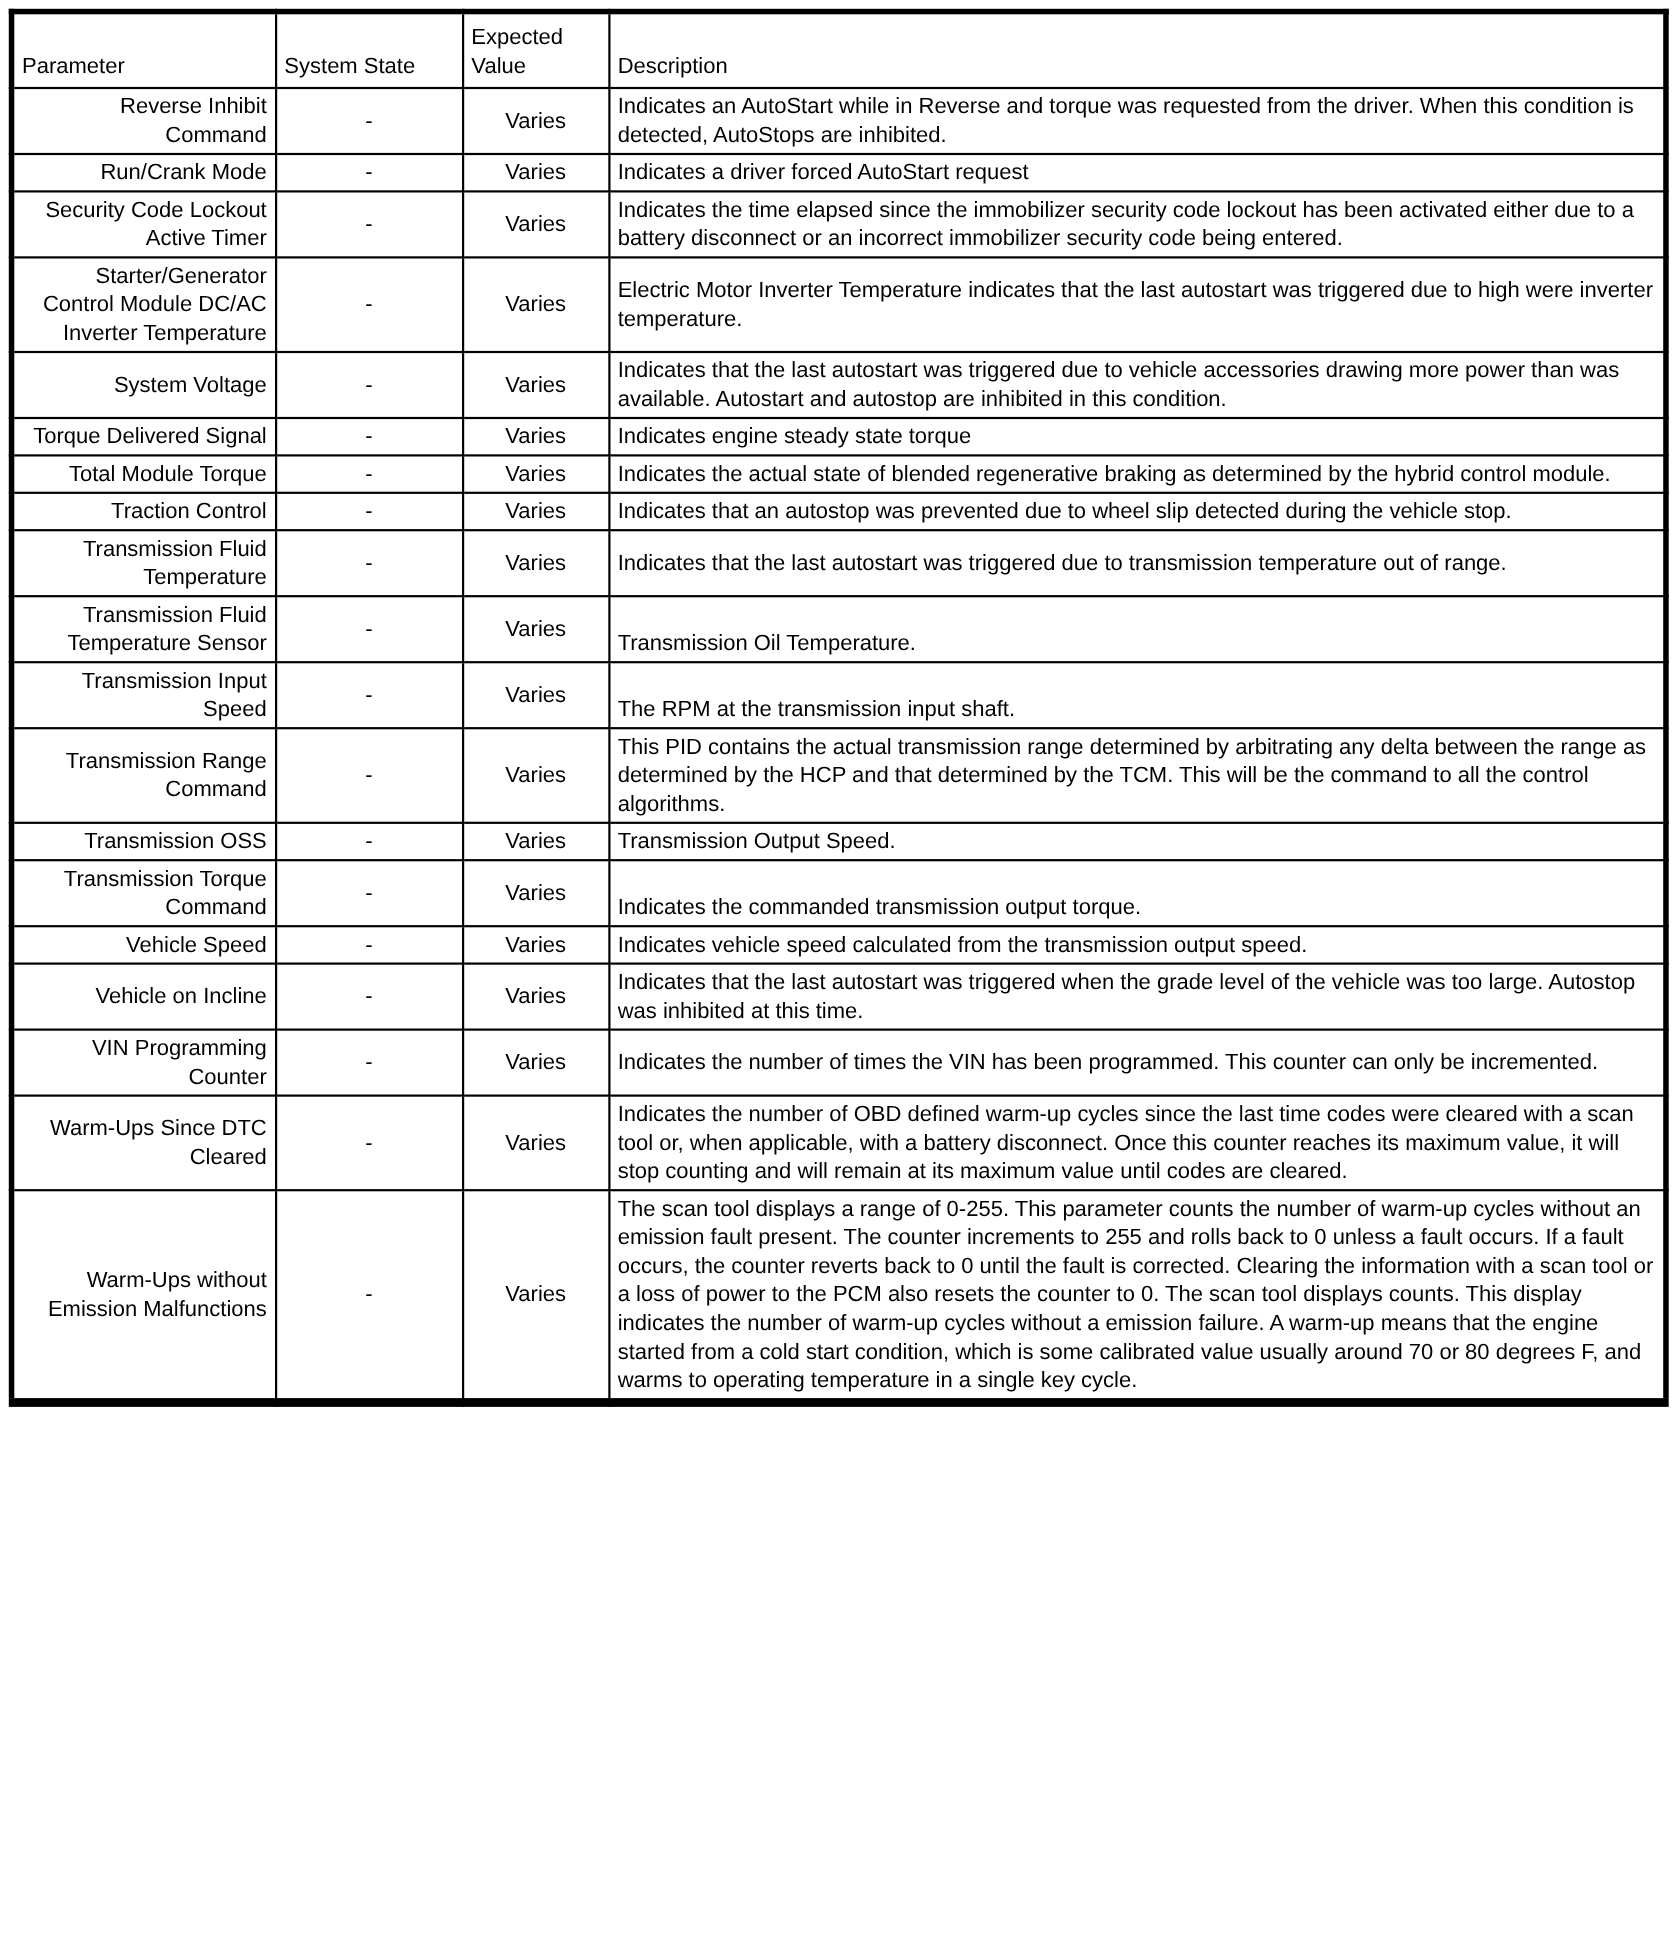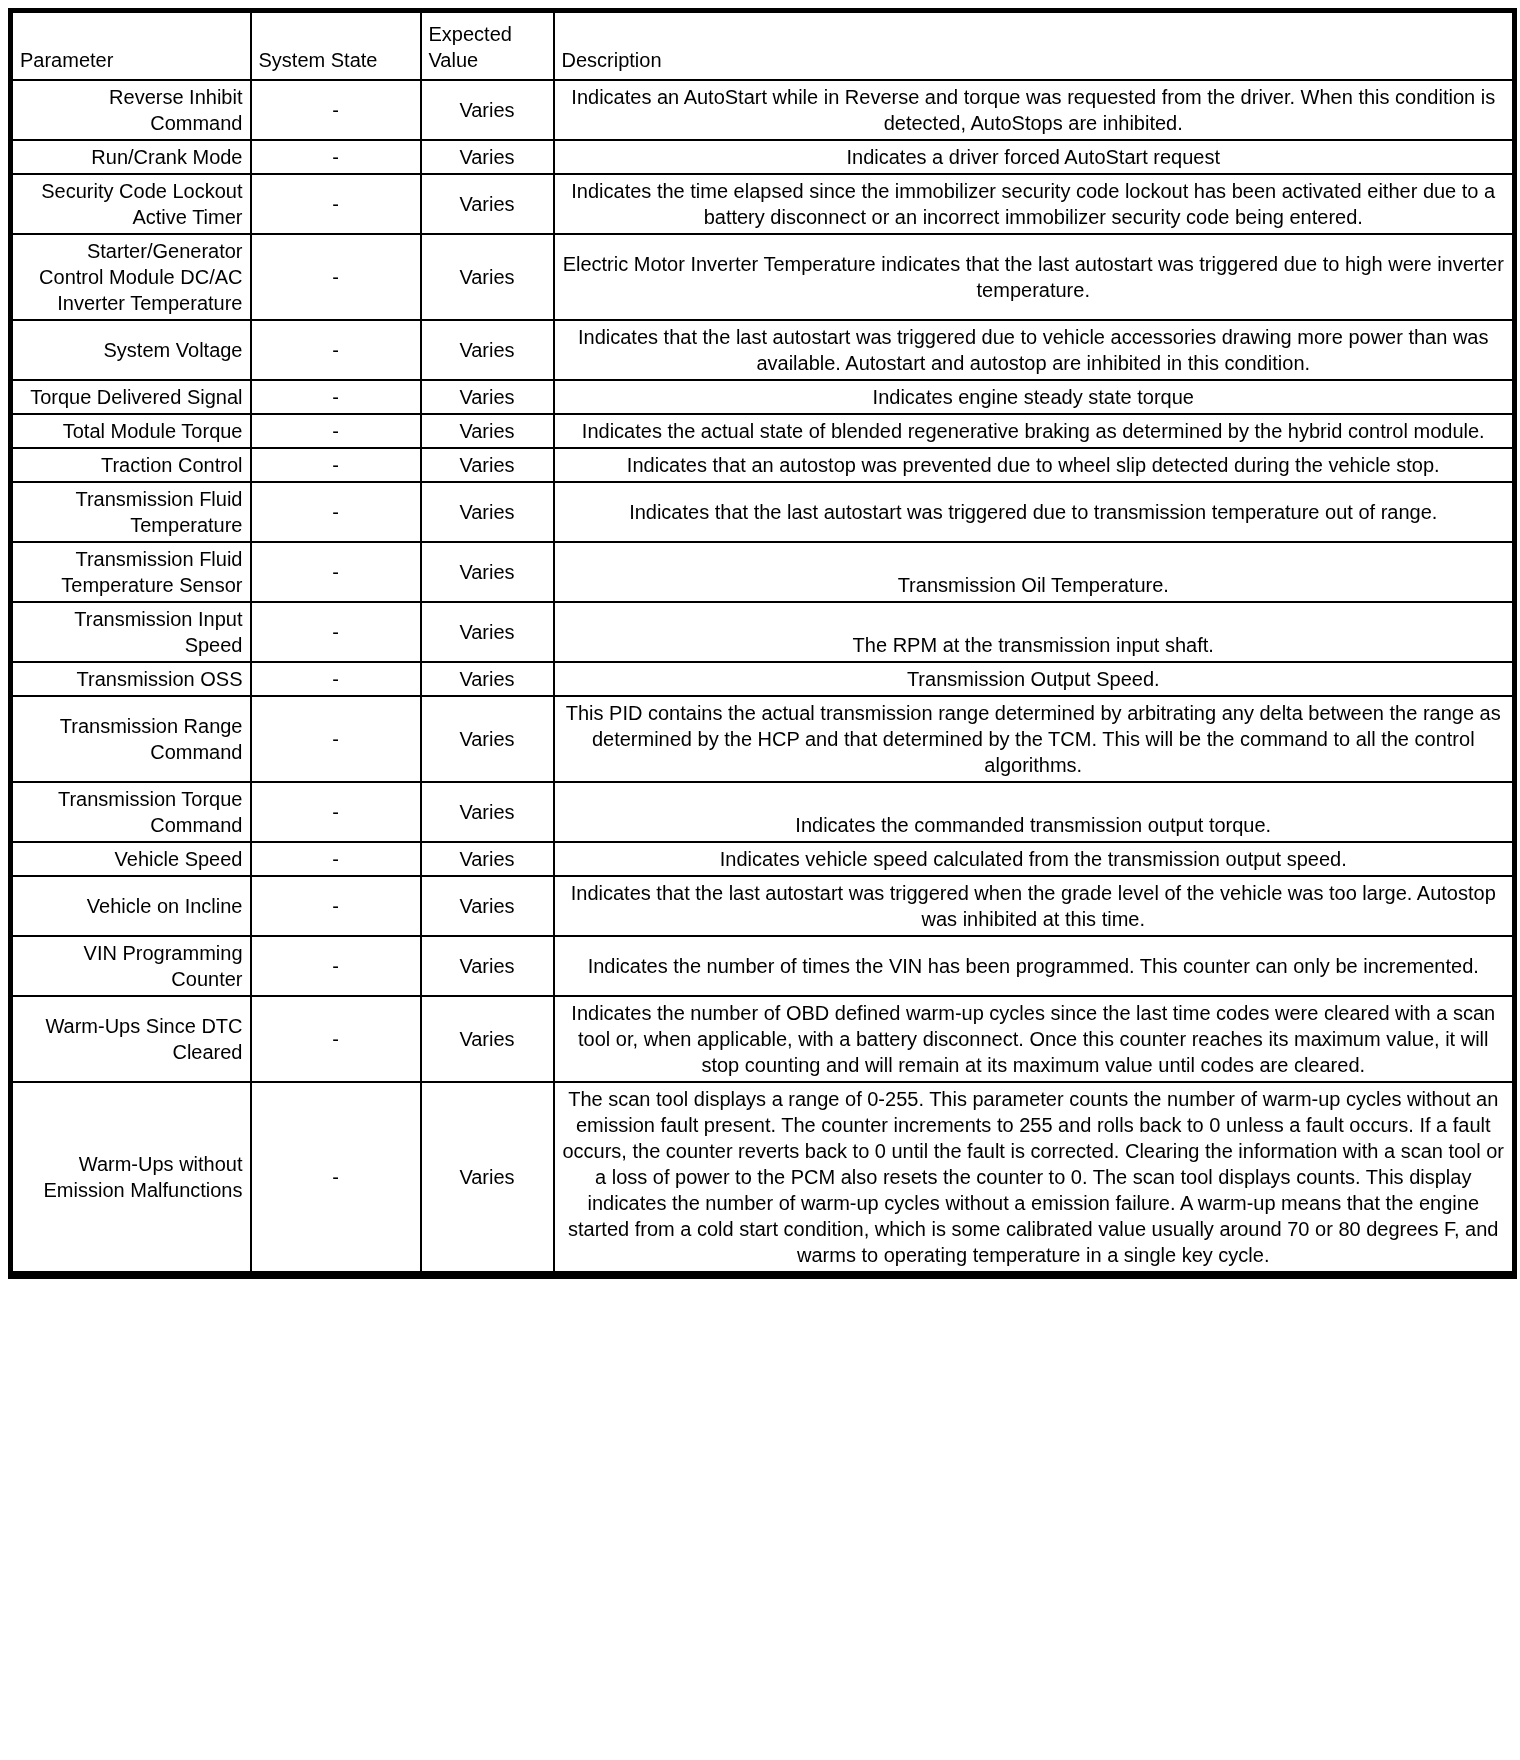--- a/index.html
+++ b/index.html
@@ -47,21 +47,21 @@
   }
   td.col-system_state {
     text-align: center;
     vertical-align: middle;
   }
   td.col-expected_value {
     text-align: center;
     vertical-align: middle;
   }
   td.col-description {
-    text-align: center;
+    text-align: left;
     vertical-align: middle;
     padding-left: 9px;
     margin-left: 11px;
   }
   td.valign-bottom {
     vertical-align: bottom;
   }
 </style>
 </head>
 <body>
@@ -144,30 +144,30 @@
           <td class="col-expected_value">Varies</td>
           <td class="col-description valign-bottom">Transmission Oil Temperature.</td>
         </tr>
         <tr>
           <td class="col-parameter">Transmission Input Speed</td>
           <td class="col-system_state">-</td>
           <td class="col-expected_value">Varies</td>
           <td class="col-description valign-bottom">The RPM at the transmission input shaft.</td>
         </tr>
         <tr>
+          <td class="col-parameter">Transmission Range Command</td>
+          <td class="col-system_state">-</td>
+          <td class="col-expected_value">Varies</td>
+          <td class="col-description">This PID contains the actual transmission range determined by arbitrating any delta between the range as determined by the HCP and that determined by the TCM. This will be the command to all the control algorithms.</td>
+        </tr>
+        <tr>
           <td class="col-parameter">Transmission OSS</td>
           <td class="col-system_state">-</td>
           <td class="col-expected_value">Varies</td>
           <td class="col-description">Transmission Output Speed.</td>
-        </tr>
-        <tr>
-          <td class="col-parameter">Transmission Range Command</td>
-          <td class="col-system_state">-</td>
-          <td class="col-expected_value">Varies</td>
-          <td class="col-description">This PID contains the actual transmission range determined by arbitrating any delta between the range as determined by the HCP and that determined by the TCM. This will be the command to all the control algorithms.</td>
         </tr>
         <tr>
           <td class="col-parameter">Transmission Torque Command</td>
           <td class="col-system_state">-</td>
           <td class="col-expected_value">Varies</td>
           <td class="col-description valign-bottom">Indicates the commanded transmission output torque.</td>
         </tr>
         <tr>
           <td class="col-parameter">Vehicle Speed</td>
           <td class="col-system_state">-</td>

